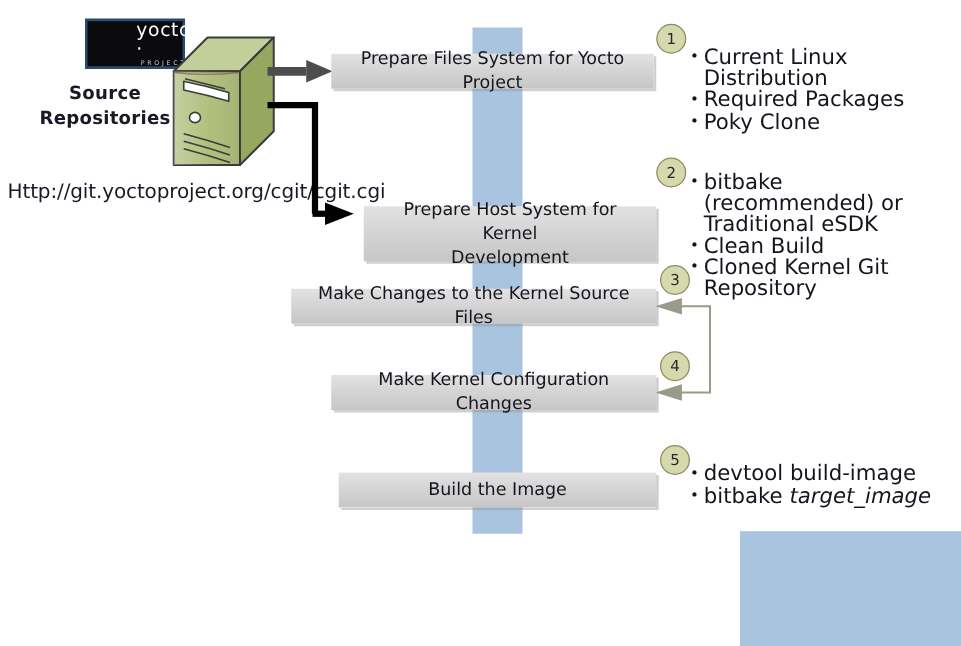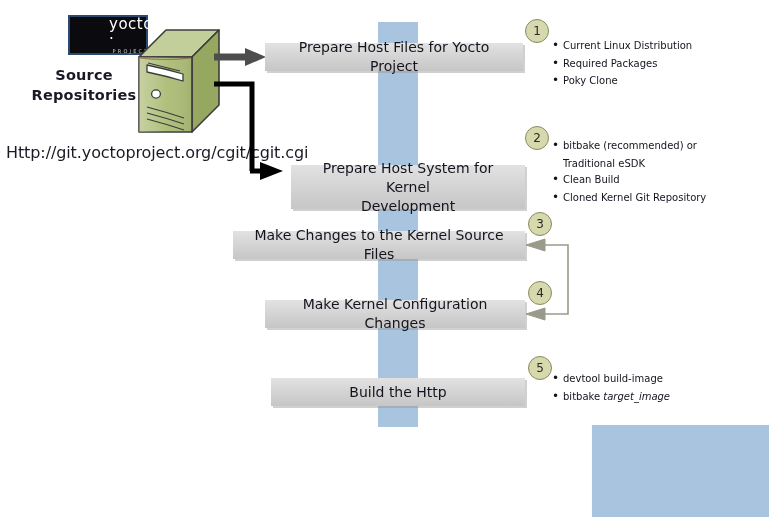--- a/index.html
+++ b/index.html
@@ -54,21 +54,21 @@
     display:flex;align-items:center;justify-content:center;
     font-size:12px;color:#2a2a20;box-sizing:border-box;
   }
   #badge1{left:525px;top:19px;}
   #badge2{left:525px;top:126px;}
   #badge3{left:528px;top:212px;}
   #badge4{left:528px;top:281px;}
   #badge5{left:528px;top:356px;}
 
   
-  .bullets{font-size:10px;line-height:16.5px;color:#14141e;}
+  .bullets{font-size:17px;line-height:16.5px;color:#14141e;}
   .bullets .bi{position:relative;padding-left:11px;margin-bottom:1px;}
   .bullets .bi::before{content:"\2022";position:absolute;left:0;top:-1px;font-size:12px;}
   .bullets .cont{padding-left:11px;}
   .ital{font-style:italic;}
   #list1{left:552px;top:38px;width:212px;}
   #list2{left:552px;top:138px;width:212px;}
   #list34{left:583px;top:254px;width:180px;}
   #list5{left:552px;top:371px;width:212px;}
 
   
@@ -132,40 +132,40 @@
     <polyline points="214,84 252,84 252,171" fill="none" stroke="#000000" stroke-width="5"></polyline>
     <line x1="250" y1="171" x2="262" y2="171" stroke="#000000" stroke-width="5"></line>
     <polygon points="260,162 283,171 260,180" fill="#000000"></polygon>
 
     <polyline points="545,245 568,245 568,314 545,314" fill="none" stroke="#9a9a8a" stroke-width="1.6"></polyline>
     <polygon points="545,239 526,245 545,251" fill="#9a9a8a" stroke="#9a9a8a" stroke-width="1"></polygon>
     <polygon points="545,308 526,314 545,320" fill="#9a9a8a" stroke="#9a9a8a" stroke-width="1"></polygon>
   </svg>
 
   <div class="abs box" id="box1">
-    <span>Prepare Host Files for Yocto Project</span>
+    <span>Prepare Files System for Yocto Project</span>
   </div>
 
   <div class="abs box" id="box2">
     <span>
       <span>Prepare Host System for Kernel</span><br>
       <span>Development</span>
     </span>
   </div>
 
   <div class="abs box" id="box3">
     <span>Make Changes to the Kernel Source Files</span>
   </div>
 
   <div class="abs box" id="box4">
     <span>Make Kernel Configuration Changes</span>
   </div>
 
   <div class="abs box" id="box5">
-    <span>Build the Http</span>
+    <span>Build the Image</span>
   </div>
 
   <div class="abs badge" id="badge1">
     <span>1</span>
   </div>
   <div class="abs badge" id="badge2">
     <span>2</span>
   </div>
   <div class="abs badge" id="badge3">
     <span>3</span>

